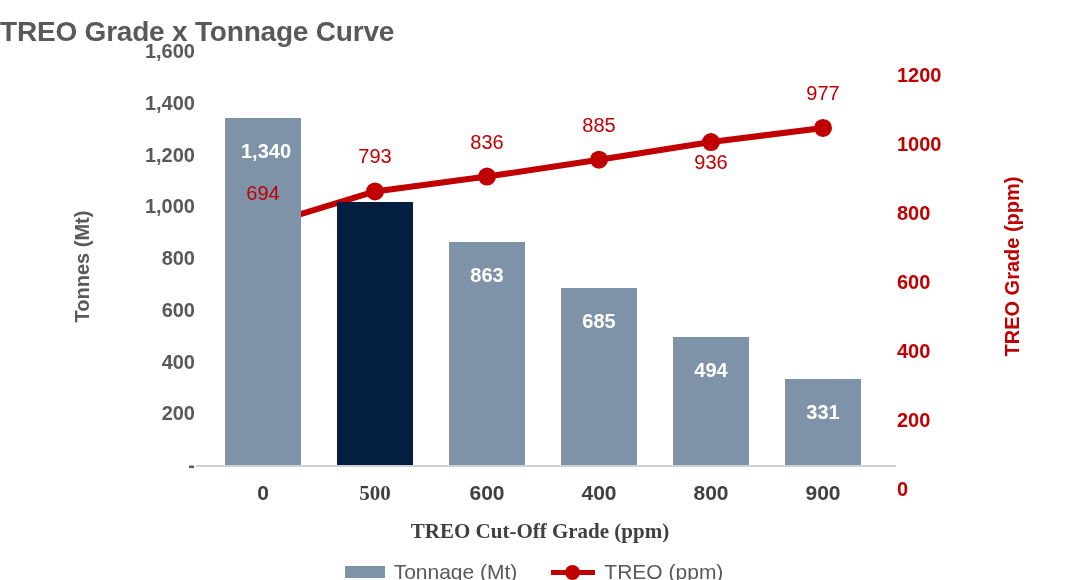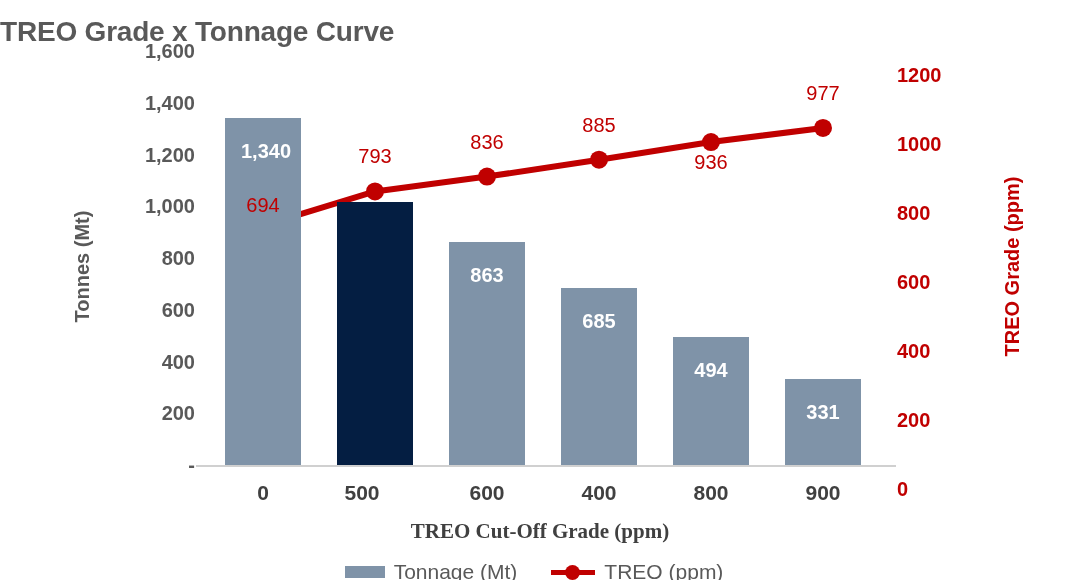--- a/index.html
+++ b/index.html
@@ -259,31 +259,31 @@
       <div class="bar-label" style="left: 266px; top: 140.275px;">1,340</div>
       <div class="bar highlight" style="left: 375px; top: 201.851px; height: 263.149px;"></div>
       <div class="bar" style="left: 487px; top: 241.699px; height: 223.301px;"></div>
       <div class="bar-label" style="left: 487px; top: 263.699px;">863</div>
       <div class="bar" style="left: 599px; top: 287.756px; height: 177.244px;"></div>
       <div class="bar-label" style="left: 599px; top: 309.756px;">685</div>
       <div class="bar" style="left: 711px; top: 337.178px; height: 127.822px;"></div>
       <div class="bar-label" style="left: 711px; top: 359.178px;">494</div>
       <div class="bar" style="left: 823px; top: 379.354px; height: 85.6462px;"></div>
       <div class="bar-label" style="left: 823px; top: 401.354px;">331</div>
-      <div class="point-label" style="left: 263px; top: 194px;">694</div>
+      <div class="point-label" style="left: 263px; top: 182px;">694</div>
       <div class="point-label" style="left: 375px; top: 145.415px;">793</div>
       <div class="point-label" style="left: 487px; top: 130.58px;">836</div>
       <div class="point-label" style="left: 599px; top: 113.675px;">885</div>
       <div class="point-label" style="left: 711px; top: 111px; margin-top: 40px;">936</div>
       <div class="point-label" style="left: 823px; top: 81.935px;">977</div>
     </div>
 
   <div id="xticks">
       <div class="tick-x" style="left: 263px;">0</div>
-      <div class="tick-x" style="left: 362px;">500</div>
+      <div class="tick-x" style="left: 375px; font-family: Liberation Serif, serif;">500</div>
       <div class="tick-x" style="left: 487px;">600</div>
       <div class="tick-x" style="left: 599px;">400</div>
       <div class="tick-x" style="left: 711px;">800</div>
       <div class="tick-x" style="left: 823px;">900</div>
     </div>
 
   <div class="legend" id="legend">
       <div class="legend-item">
         <div class="legend-swatch-bar"></div>
         <span class="legend-text">Tonnage (Mt)</span>

